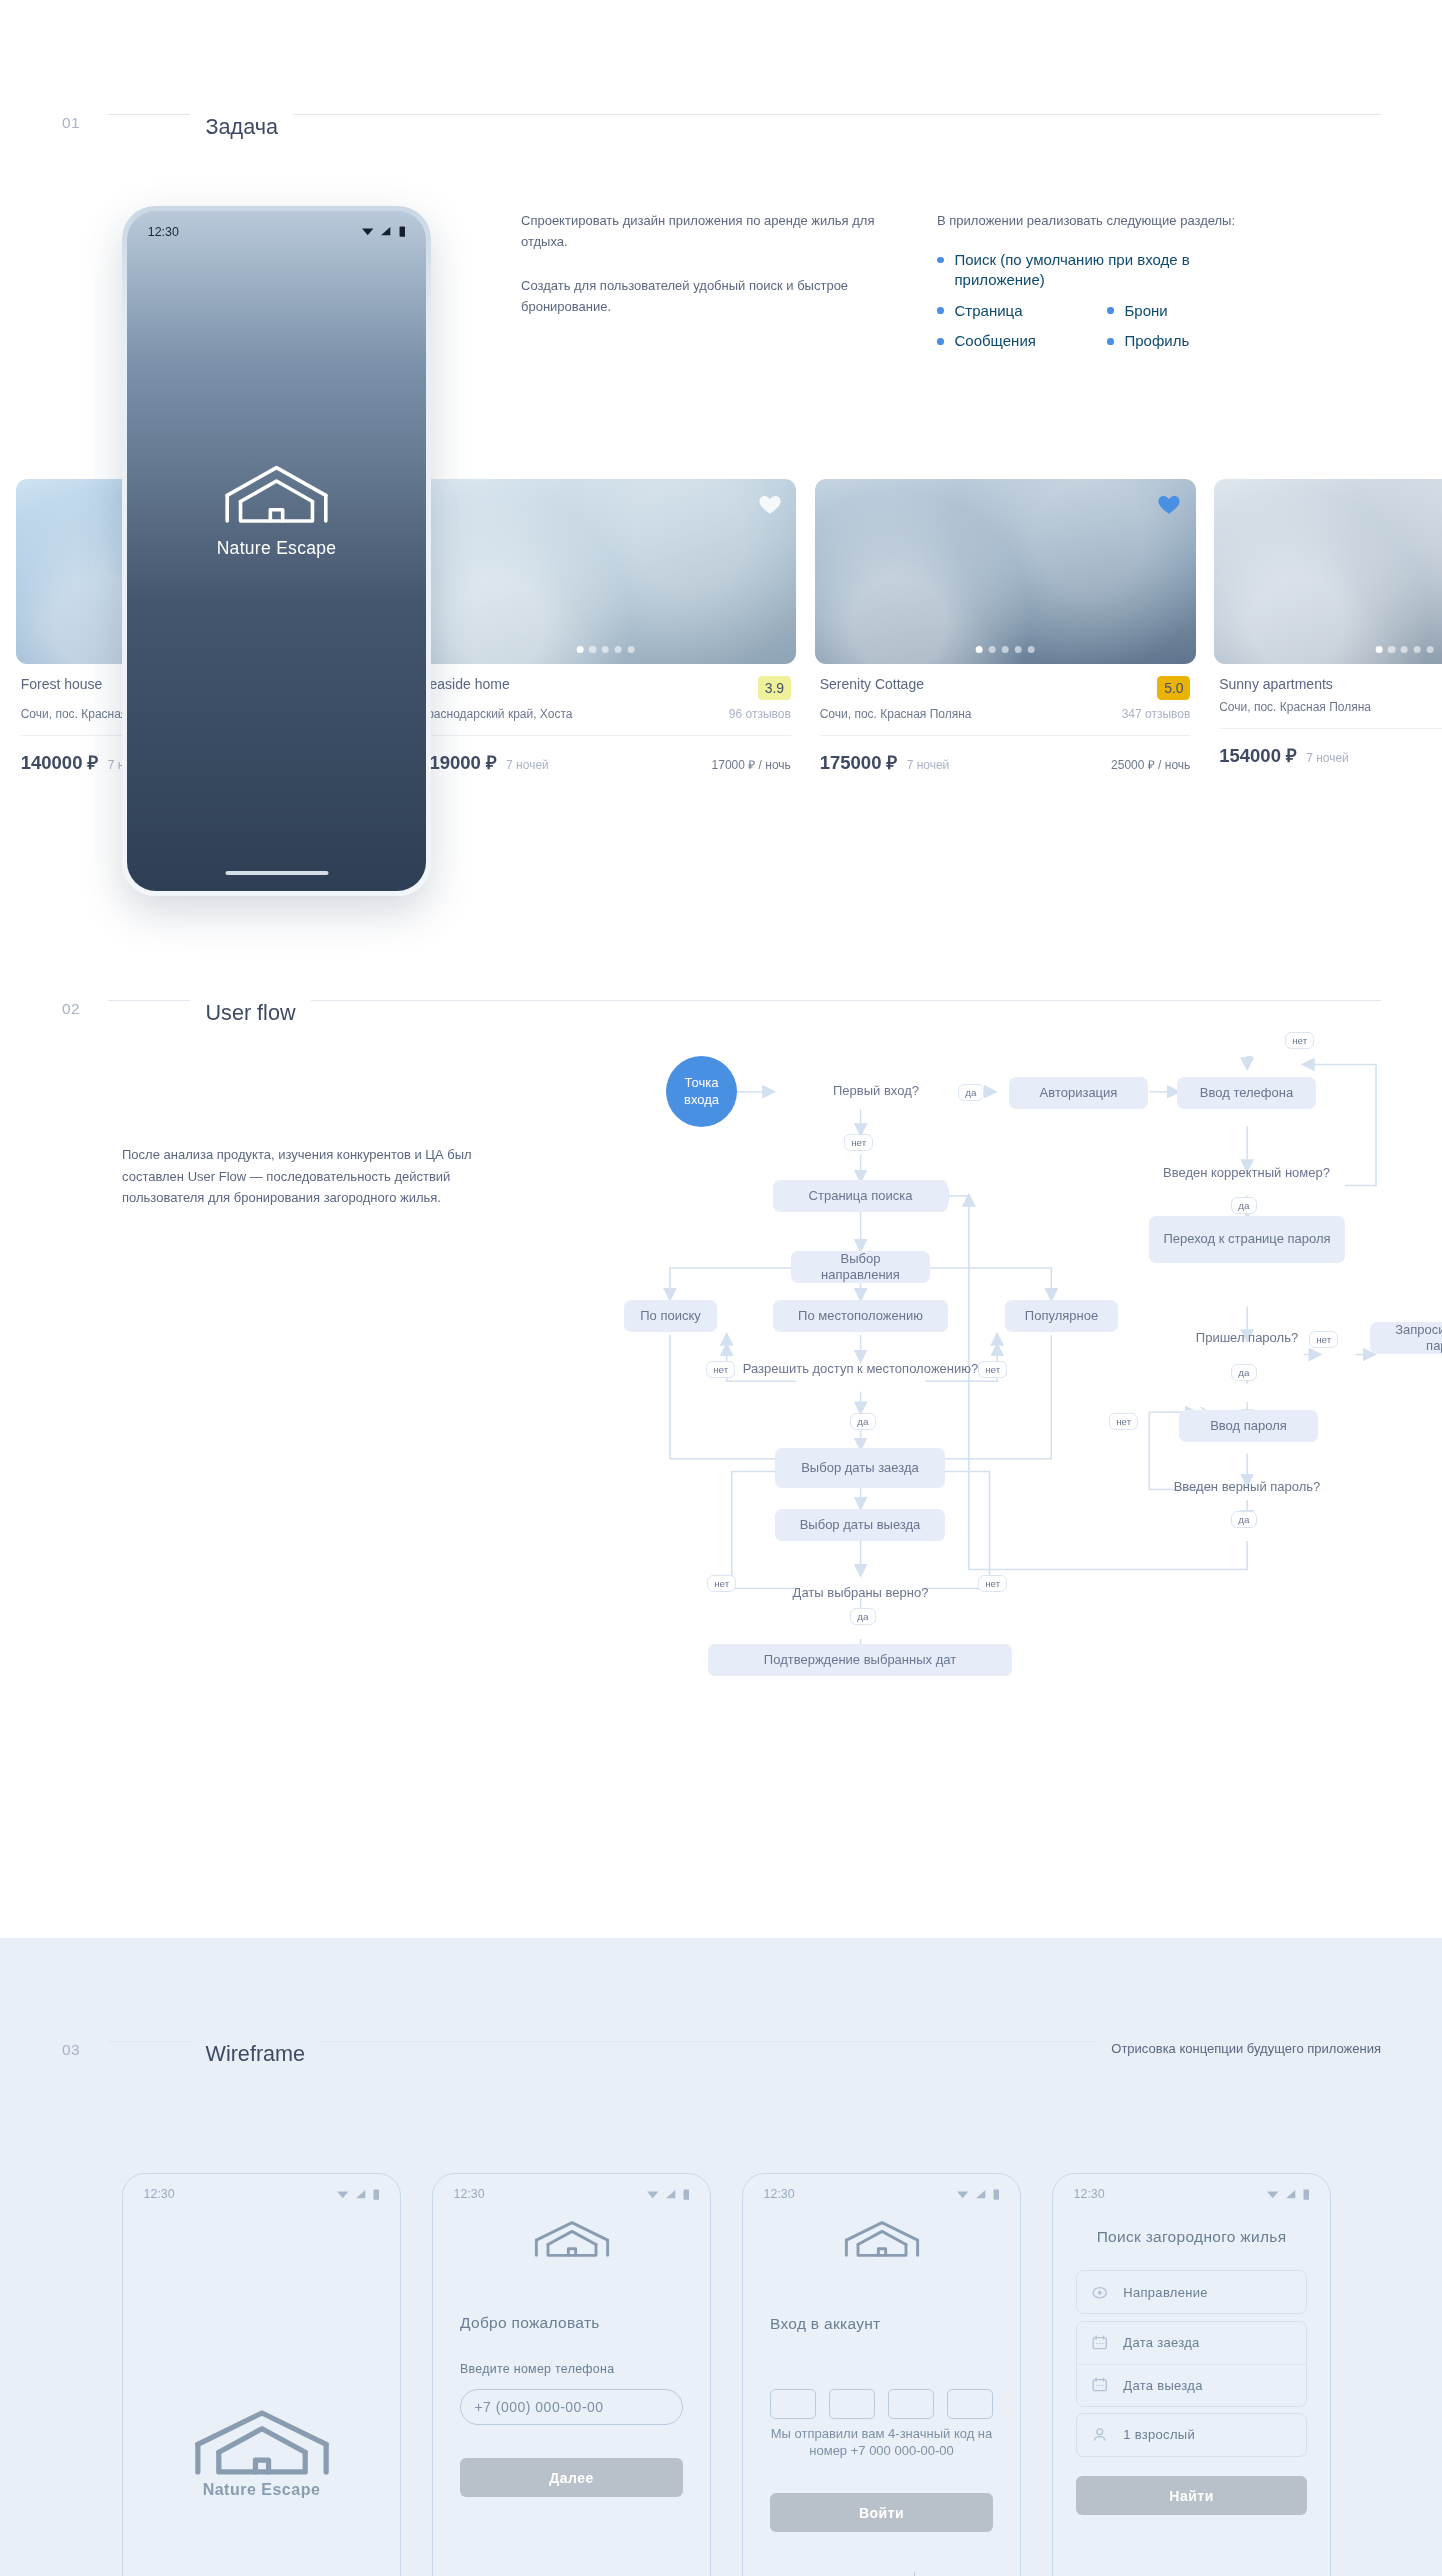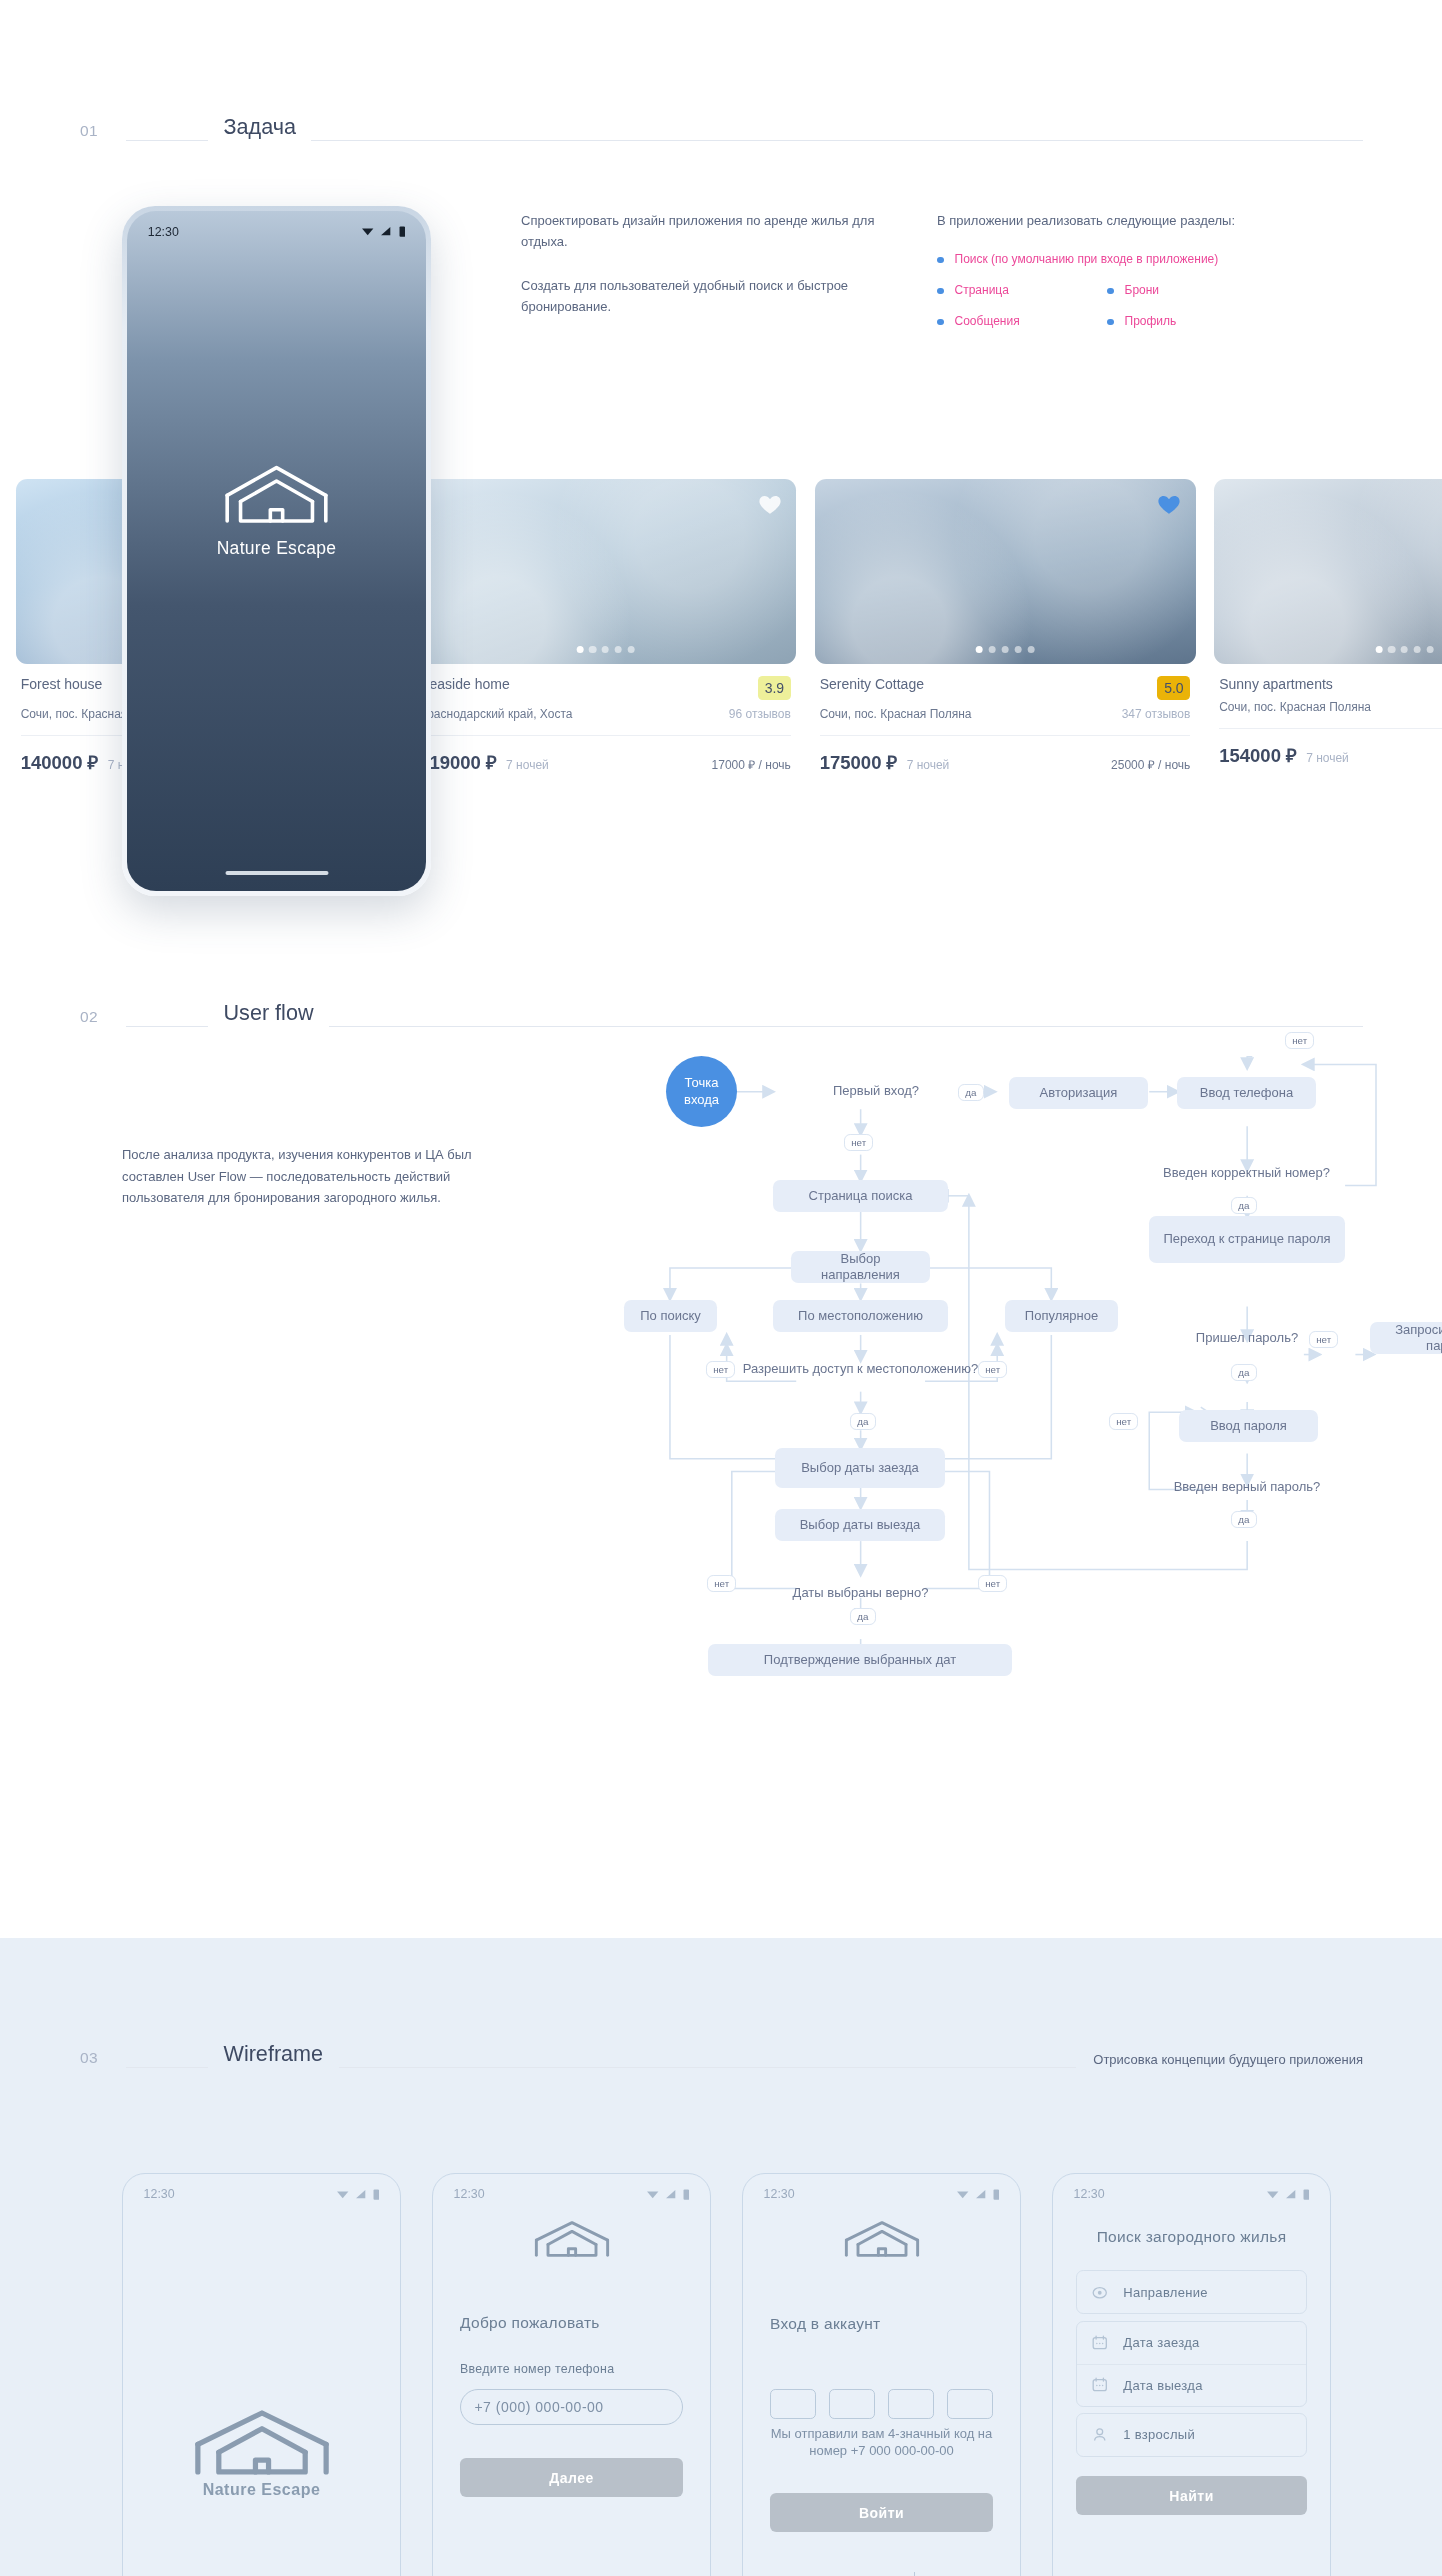--- a/index.html
+++ b/index.html
@@ -7,22 +7,22 @@
   body {
     font-family: "Liberation Sans", sans-serif;
     background: #ffffff;
     color: #5b6781;
     -webkit-font-smoothing: antialiased;
   }
   .page { width: 1443px; position: relative; overflow: hidden; }
 
   
   .sec-head {
-    display: flex; align-items: flex-end; gap: 0;
-    padding: 0 80px;
+    display: flex; align-items: flex-start; gap: 0;
+    padding: 0 62px;
   }
   .sec-num {
     font-size: 15.5px; color: #a9b3c6; letter-spacing: 0.5px;
     width: 46px; flex: none;
   }
   .sec-rule { height: 0.5px; background: #e2e7ef; flex: none; }
   .sec-rule.short { width: 82px; }
   .sec-rule.long  { flex: 1 1 auto; }
   .sec-title {
     font-size: 21.6px; color: #3e4a63; font-weight: 400;
@@ -42,21 +42,21 @@
     width: 361px;
     font-size: 13px; line-height: 20.6px; color: #5b6781;
   }
   .s1-text p + p { margin-top: 24px; }
 
   .s1-list { position: absolute; left: 937px; top: 211px; width: 361px; }
   .s1-list .lead { font-size: 13px; line-height: 20.6px; color: #5b6781; }
   .s1-bullets { margin-top: 18.5px; }
   .bul {
     position: relative; padding-left: 17.5px;
-    font-size: 12px; line-height: 19.6px; color: #ec4899;
+    font-size: 15px; line-height: 19.6px; color: #0c4a6e;
   }
   .bul::before {
     content: ""; position: absolute; left: 0; top: 6.7px;
     width: 6.7px; height: 6.7px; border-radius: 50%; background: #4a90e2;
   }
   .bul-row { display: flex; margin-top: 11.3px; }
   .bul-row .bul { width: 170px; }
 
   
   .cards {

